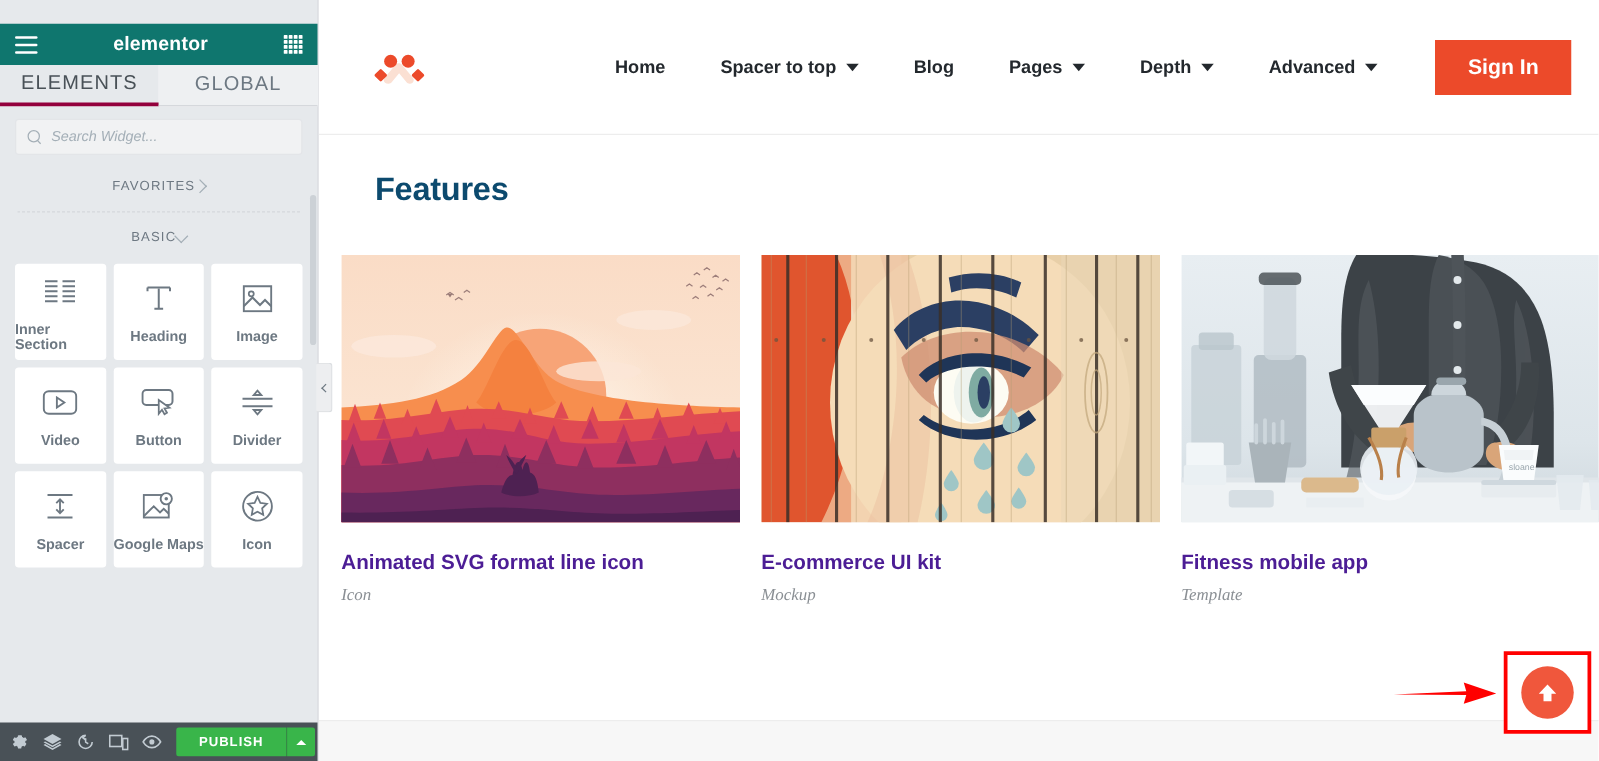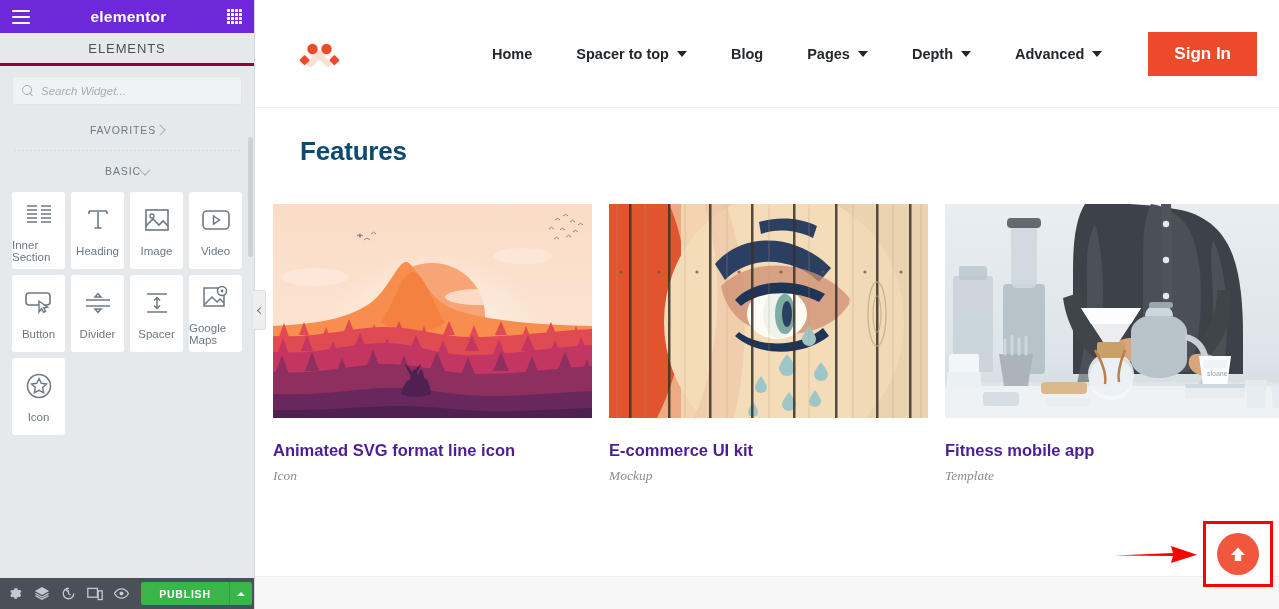--- a/index.html
+++ b/index.html
@@ -14,35 +14,36 @@
   
   #panel {
     width: 255px; height: 609px;
     background: #e6e9ec;
     position: relative;
     display: flex; flex-direction: column;
     flex: 0 0 255px;
     border-right: 1px solid #d5d8dc;
   }
   .panel-header {
-    height: 33px; background: #6d28d9;
+    height: 33px; background: #0f766e;
     display: flex; align-items: center; justify-content: space-between;
     padding: 0 12px;
     flex: 0 0 33px;
+    margin-top: 19px;
   }
   .ph-hamburger { width: 18px; height: 14px; display: flex; flex-direction: column; justify-content: space-between; cursor: pointer; }
   .ph-hamburger span { display: block; height: 2px; background: #fff; border-radius: 1px; }
   .ph-logo { color: #fff; font-size: 15.5px; font-weight: bold; letter-spacing: .2px; }
   .ph-grid { width: 15px; height: 15px; display: grid; grid-template-columns: repeat(4,1fr); grid-template-rows: repeat(4,1fr); gap: 1px; cursor: pointer; }
   .ph-grid i { background: #fff; display: block; border-radius: .5px; }
 
   .panel-tabs { height: 33px; display: flex; background: #fff; flex: 0 0 33px; }
   .ptab {
     flex: 1; display: flex; align-items: center; justify-content: center;
-    font-size: 13px; letter-spacing: .9px; color: #6d7882;
+    font-size: 16px; letter-spacing: .9px; color: #6d7882;
     background: #eef0f2; border-bottom: 1px solid #d5d8dc;
     cursor: pointer;
   }
   .ptab.active { background: #e6e9ec; color: #495157; border-bottom: 3px solid #93003c; }
 
   .search-wrap { padding: 10px 12px 8px; flex: 0 0 auto; }
   .search-box {
     height: 29px; background: #f1f2f3; border: 1px solid #e3e5e8; border-radius: 3px;
     display: flex; align-items: center; padding: 0 9px; gap: 7px;
   }
@@ -61,21 +62,21 @@
   .cat-row {
     height: 34px; display: flex; align-items: center; justify-content: center;
     padding: 0 14px; cursor: pointer;
     font-size: 10.5px; letter-spacing: .9px; color: #6d7882;
   }
   .cat-sep { height: 1px; margin: 3px 14px; background: repeating-linear-gradient(to right,#d5d8dc 0 2px, transparent 2px 4px); }
   .chev { width: 8px; height: 8px; border-right: 1.6px solid #a4afb7; border-bottom: 1.6px solid #a4afb7; }
   .chev.right { transform: rotate(-45deg); }
   .chev.down { transform: rotate(45deg); margin-bottom: 3px; }
 
-  .widget-grid { display: grid; grid-template-columns: 1fr 1fr 1fr 1fr; gap: 6px; padding: 4px 12px 0; }
+  .widget-grid { display: grid; grid-template-columns: 1fr 1fr 1fr; gap: 6px; padding: 4px 12px 0; font-weight: bold; }
   .widget {
     background: #fff; border-radius: 3px; height: 77px;
     display: flex; flex-direction: column; align-items: center; justify-content: center;
     gap: 10px; cursor: move; user-select: none;
   }
   .widget .wlabel { font-size: 11.5px; color: #6d7882; }
   .wicon { width: 30px; height: 30px; display: flex; align-items: center; justify-content: center; color: #6d7882; }
   .wicon svg { display: block; }
 
   .panel-sb { position: absolute; right: 1px; top: 0; width: 5px; height: 100%; }
@@ -180,20 +181,21 @@
           <i></i>
           <i></i>
           <i></i>
           <i></i>
           <i></i>
       </div>
     </div>
 
     <div class="panel-tabs">
       <div class="ptab active">ELEMENTS</div>
+      <div class="ptab">GLOBAL</div>
     </div>
 
     <div class="search-wrap">
       <div class="search-box">
         <span class="search-ico"></span>
         <input type="text" placeholder="Search Widget..." style="">
       </div>
     </div>
 
     <div class="panel-scroll">

